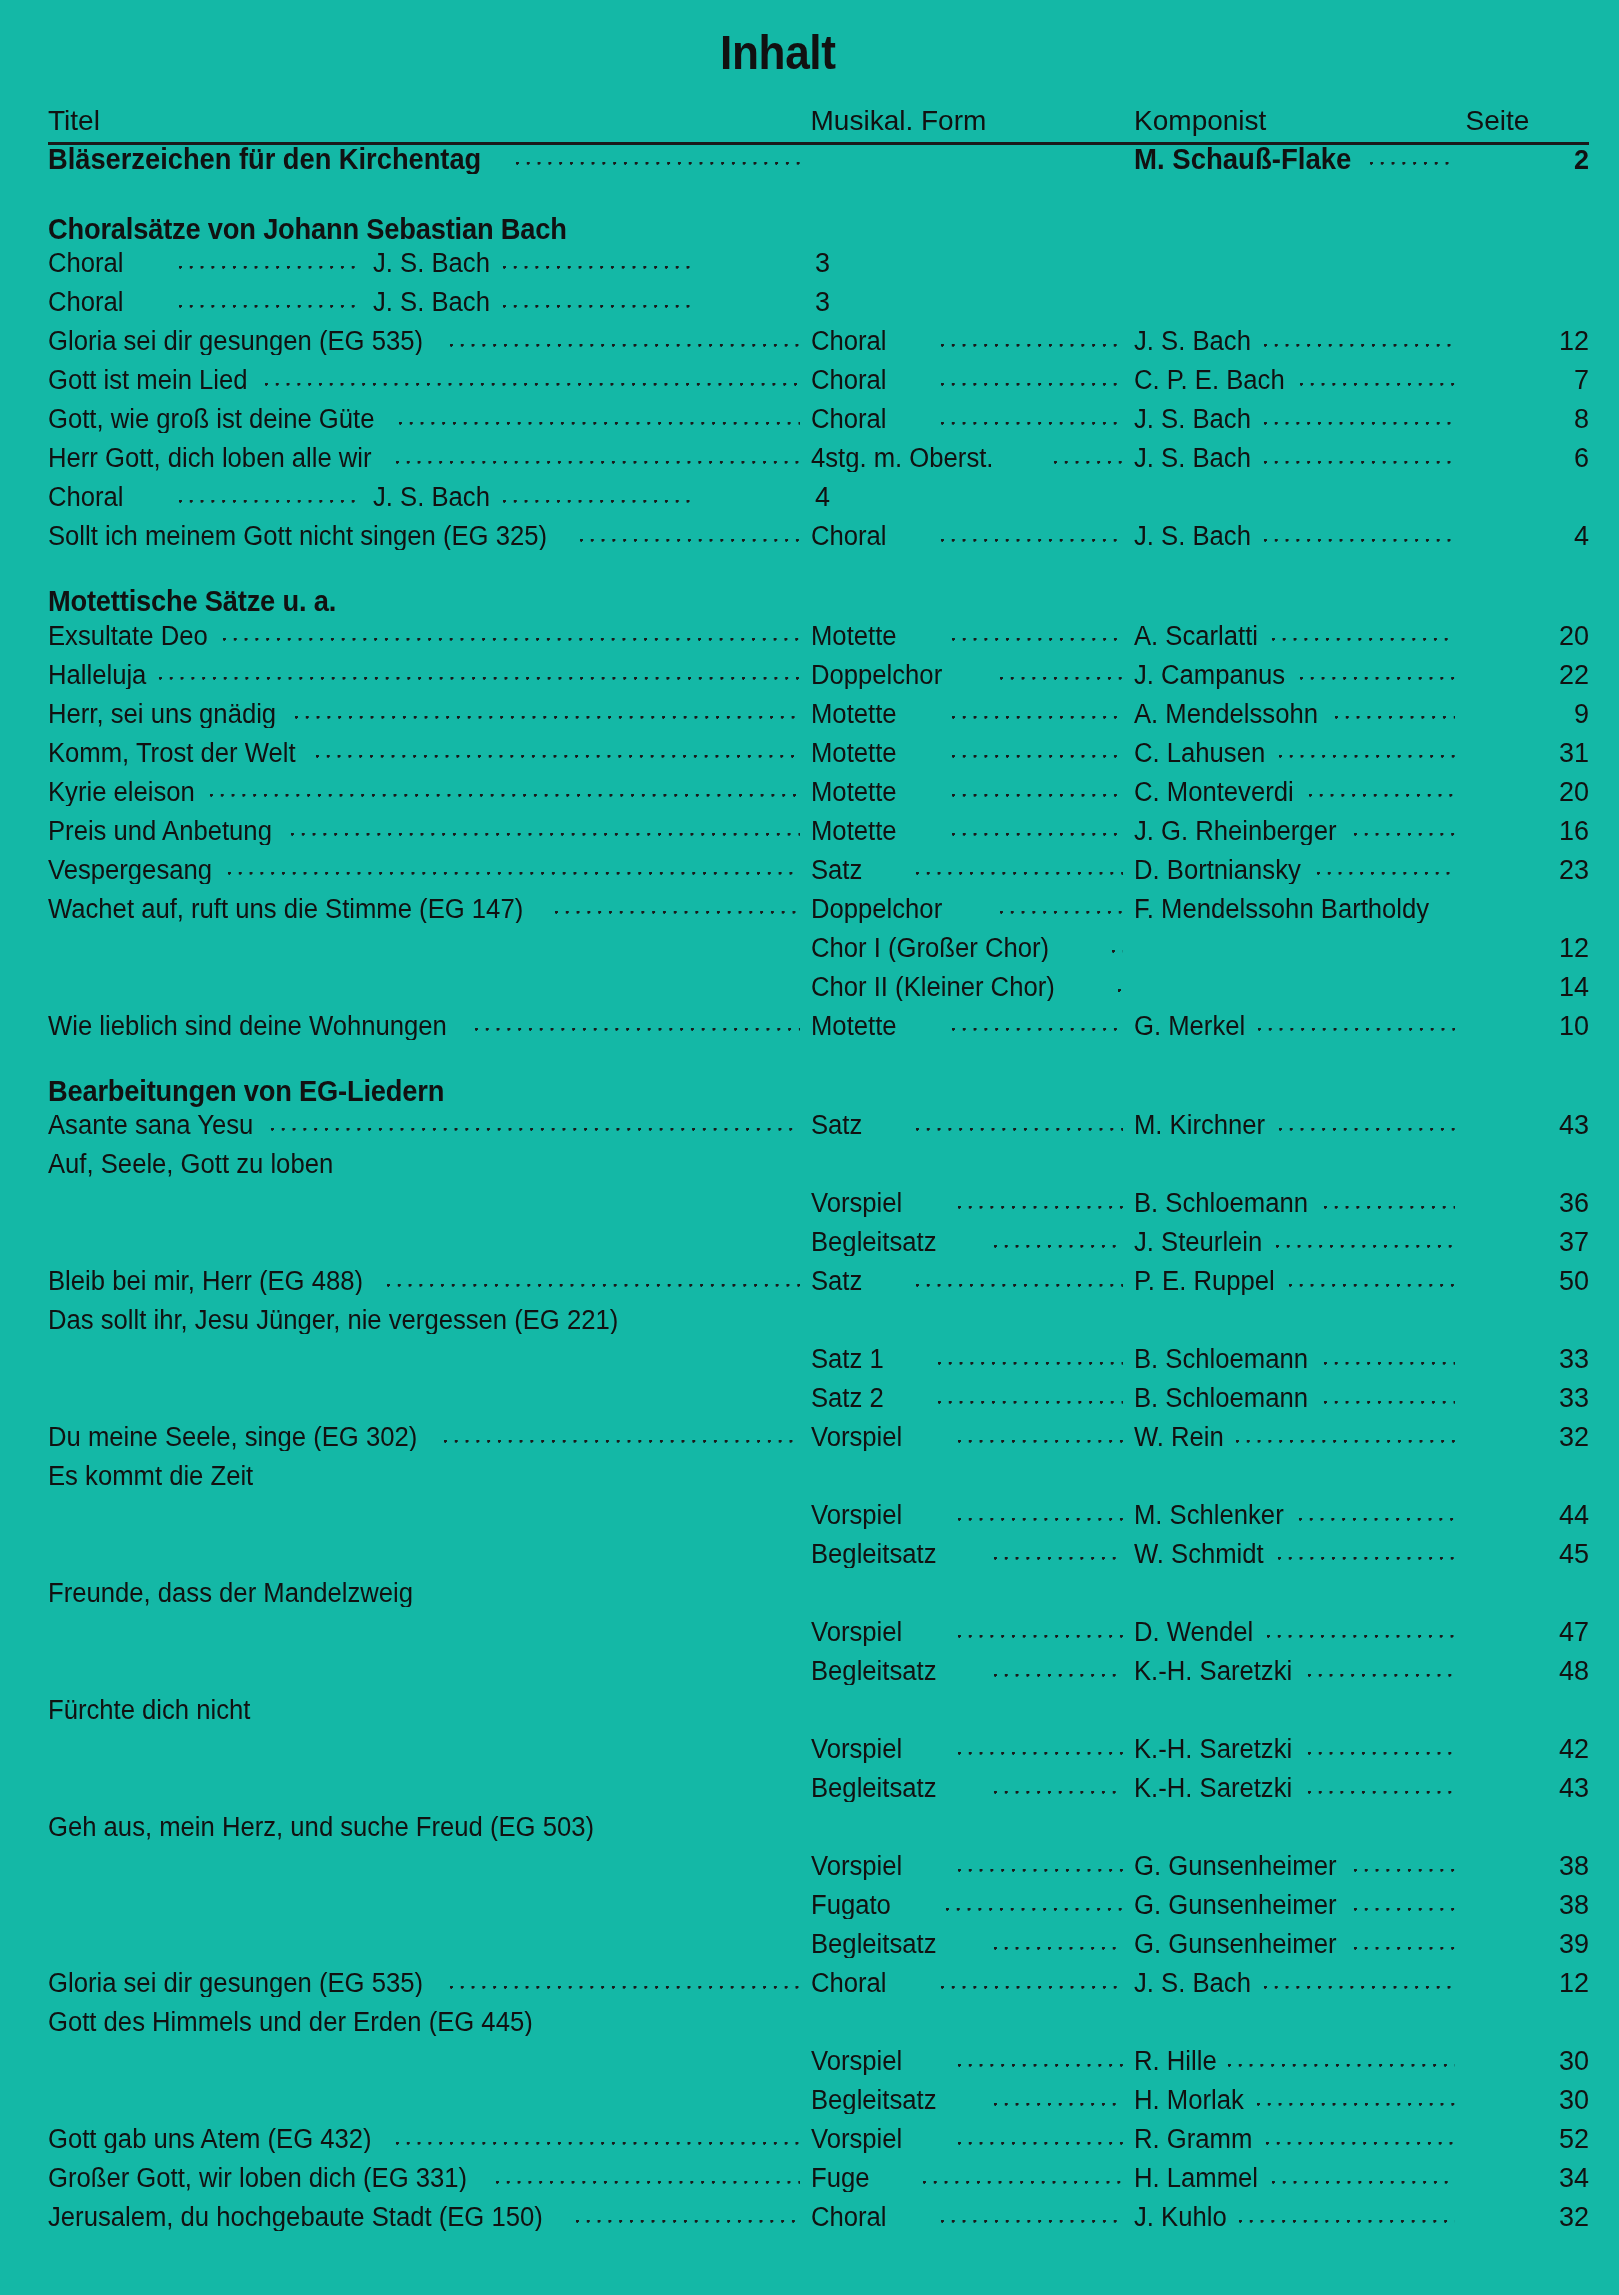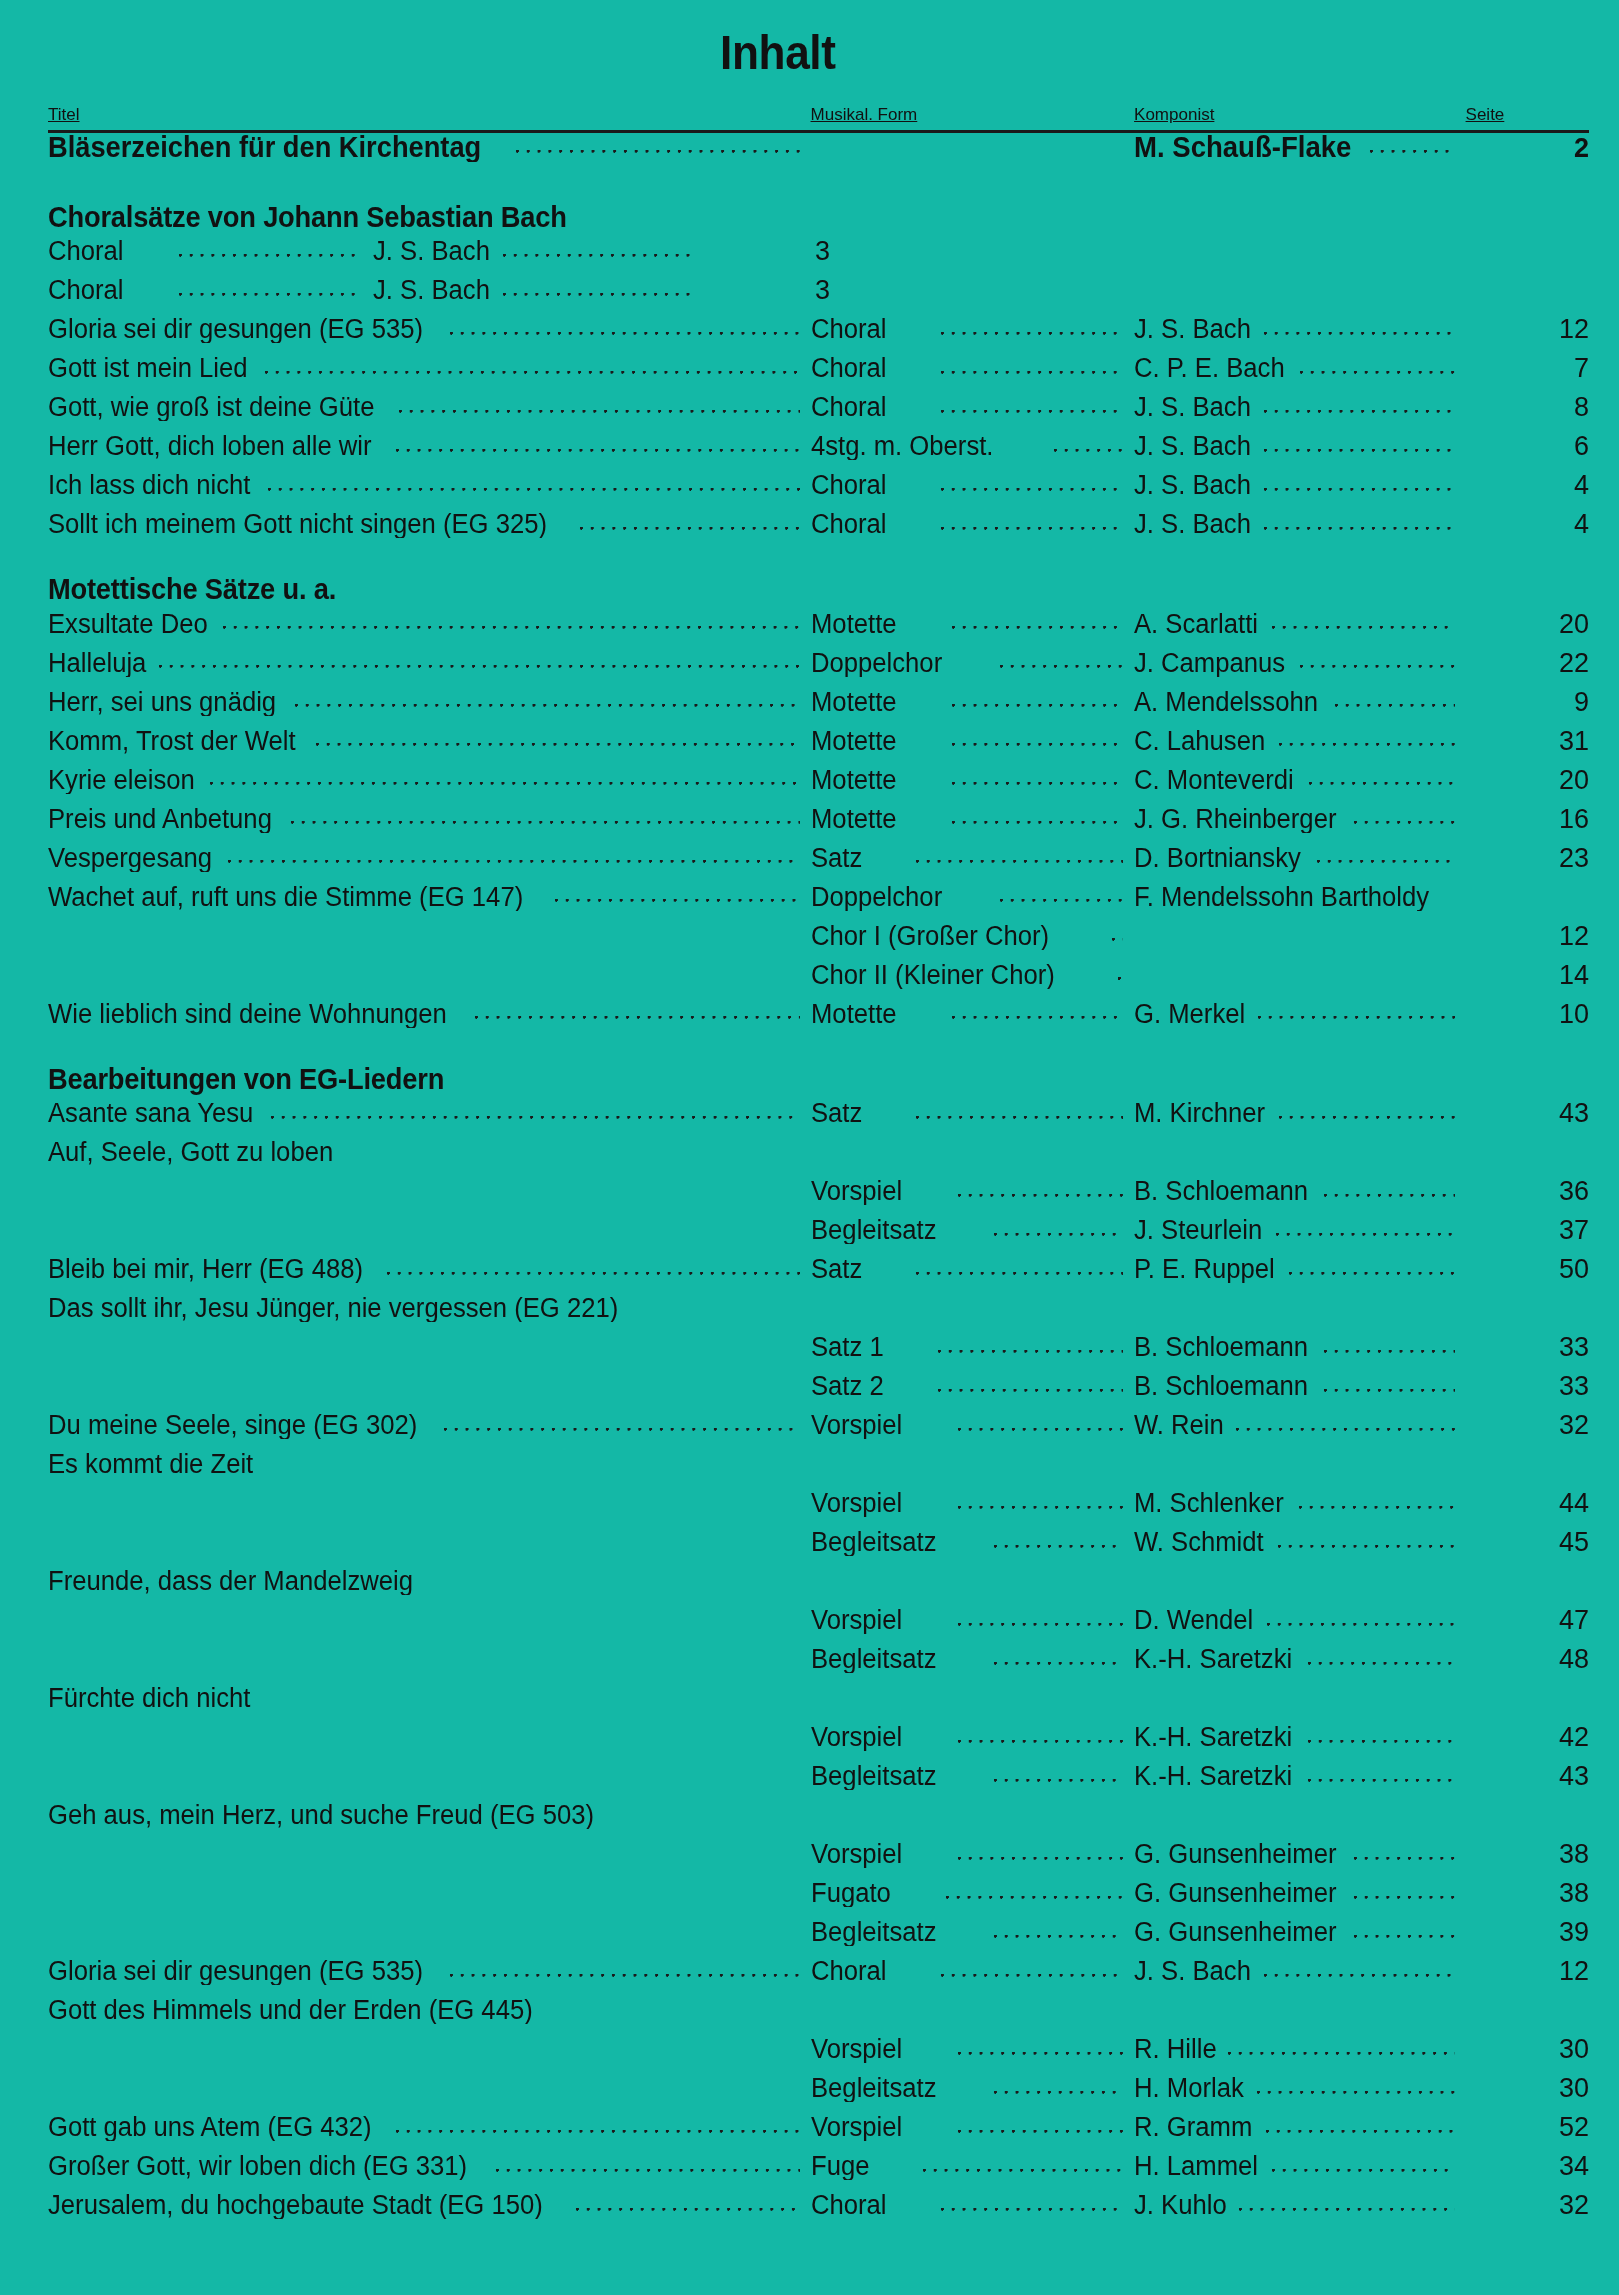--- a/index.html
+++ b/index.html
@@ -35,23 +35,22 @@
     line-height: 1.0;
     transform: scaleX(0.92);
     transform-origin: center top;
   }
 
   
   .col-head {
     display: flex;
     align-items: flex-end;
     margin: 28px 31px 0 48px;
-    font-size: 17px;
+    font-size: 28px;
     letter-spacing: 0px;
-    text-decoration: underline;
   }
   .col-head .c-title  { width: 766px; }
   .col-head .c-form   { width: 325px; }
   .col-head .c-komp   { width: 333px; }
   .col-head .c-seite  { width: 124px; }
 
   .rule {
     margin: 4.6px 31px 0 48px;
     height: 3.1px;
     background: #1a1a1a;
@@ -249,24 +248,20 @@
           <span class="txt">4stg. m. Oberst.</span>
           <span class="leader"></span>
         </div>
         <div class="cell-komp">
           <span class="txt">J. S. Bach</span>
           <span class="leader"></span>
         </div>
         <div class="cell-seite">6</div>
       </div>
       <div class="row">
-        <div class="cell-title">
-          <span class="txt">Ich lass dich nicht</span>
-          <span class="leader"></span>
-        </div>
         <div class="cell-form">
           <span class="txt">Choral</span>
           <span class="leader"></span>
         </div>
         <div class="cell-komp">
           <span class="txt">J. S. Bach</span>
           <span class="leader"></span>
         </div>
         <div class="cell-seite">4</div>
       </div>

